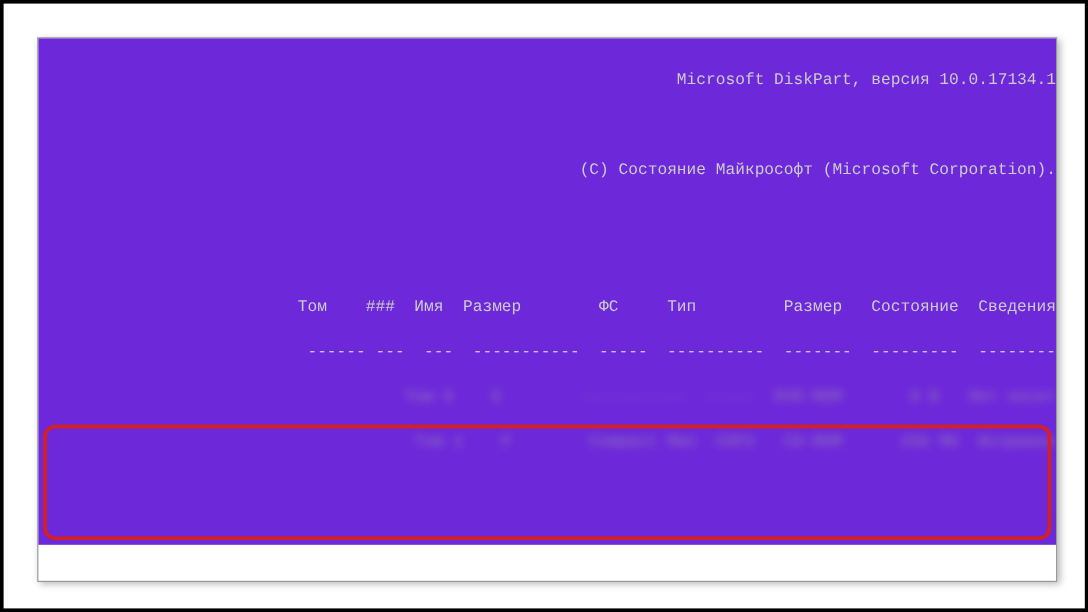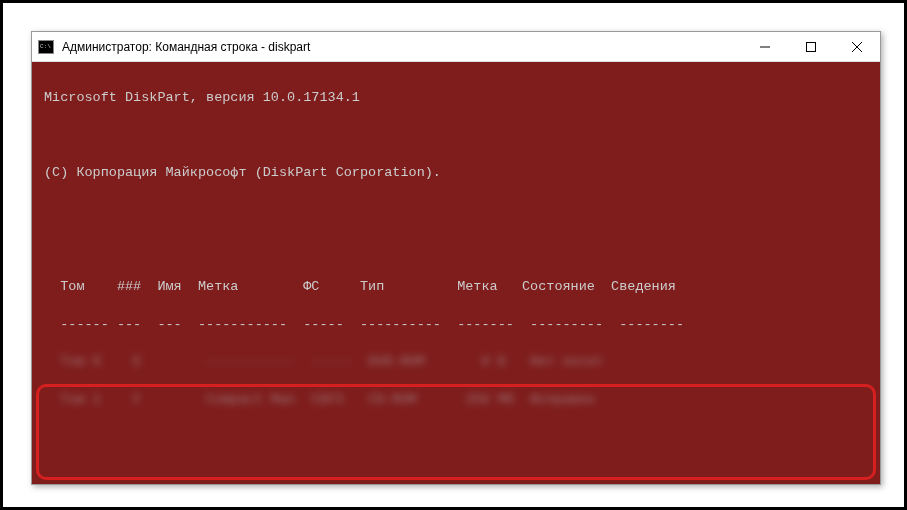--- a/index.html
+++ b/index.html
@@ -60,29 +60,30 @@
   height: 30px;
   display: flex;
   align-items: center;
   justify-content: center;
   font-size: 14px;
   color: #000;
   cursor: pointer;
 }
 .win-btn svg { width: 10px; height: 10px; }
 .terminal {
-  background: #7f1d1d;
+  background: #6d28d9;
   color: #ccc;
   height: calc(100% - 30px);
-  padding: 8px 12px;
+  padding: 8px 0;
   font-size: 13.5px;
   line-height: 1.4;
   overflow: hidden;
   position: relative;
   white-space: pre;
+  text-align: right;
 }
 .term-line { white-space: pre; }
 .blur-row {
   filter: blur(3.5px);
   opacity: 0.65;
   color: #aaa;
 }
 .highlight-box {
   position: absolute;
   left: 4px;
@@ -91,50 +92,28 @@
   height: 96px;
   border: 3px solid #d62020;
   border-radius: 10px;
   pointer-events: none;
 }
 </style>
 </head>
 <body>
 
 <div class="window">
-  <div class="titlebar">
-    <span class="titlebar-icon"></span>
-    <span class="titlebar-text">Администратор: Командная строка - diskpart</span>
-    <div class="win-controls">
-      <div class="win-btn">
-        <svg viewBox="0 0 10 10">
-            <line x1="0" y1="5" x2="10" y2="5" stroke="currentColor" stroke-width="1"></line>
-          </svg>
-      </div>
-      <div class="win-btn">
-        <svg viewBox="0 0 10 10">
-            <rect x="0.5" y="0.5" width="9" height="9" fill="none" stroke="currentColor" stroke-width="1"></rect>
-          </svg>
-      </div>
-      <div class="win-btn close">
-        <svg viewBox="0 0 10 10">
-            <line x1="0" y1="0" x2="10" y2="10" stroke="currentColor" stroke-width="1"></line>
-            <line x1="10" y1="0" x2="0" y2="10" stroke="currentColor" stroke-width="1"></line>
-          </svg>
-      </div>
-    </div>
-  </div>
 
   <div class="terminal">
 <div class="term-line">Microsoft DiskPart, версия 10.0.17134.1</div>
 <div class="term-line">&nbsp;</div>
-<div class="term-line">(C) Корпорация Майкрософт (DiskPart Corporation).</div>
+<div class="term-line">(C) Состояние Майкрософт (Microsoft Corporation).</div>
 <div class="term-line">&nbsp;</div>
 <div class="term-line">&nbsp;</div>
-<div class="term-line">  Том    ###  Имя  Метка        ФС     Тип         Метка   Состояние  Сведения</div>
+<div class="term-line">  Том    ###  Имя  Размер        ФС     Тип         Размер   Состояние  Сведения</div>
 <div class="term-line">  ------ ---  ---  -----------  -----  ----------  -------  ---------  --------</div>
 <div class="term-line blur-row">  Том 0    E        -----------  -----  DVD-ROM       0 Б   Нет носит</div>
 <div class="term-line blur-row">  Том 1    F        Compact Man  CDFS   CD-ROM      256 Мб  Исправен</div>
 
 
 
 
 
 
 

